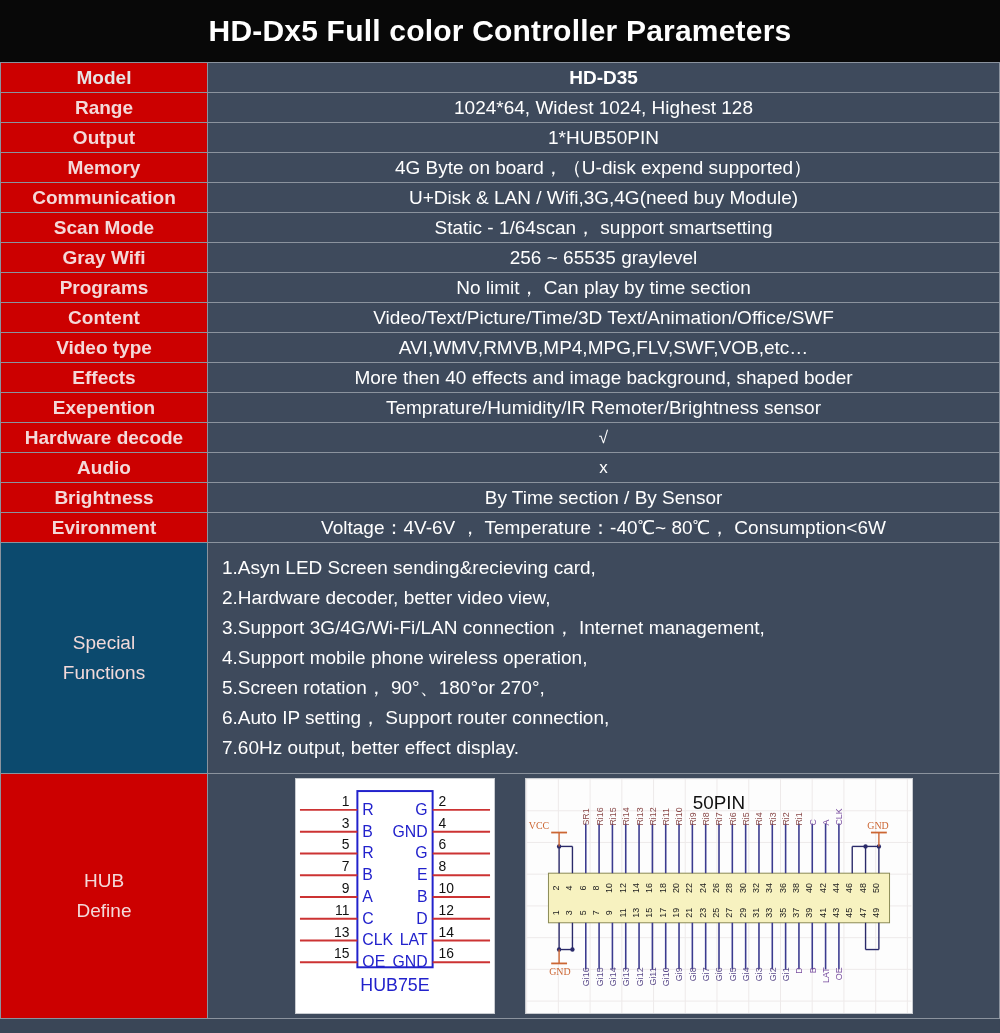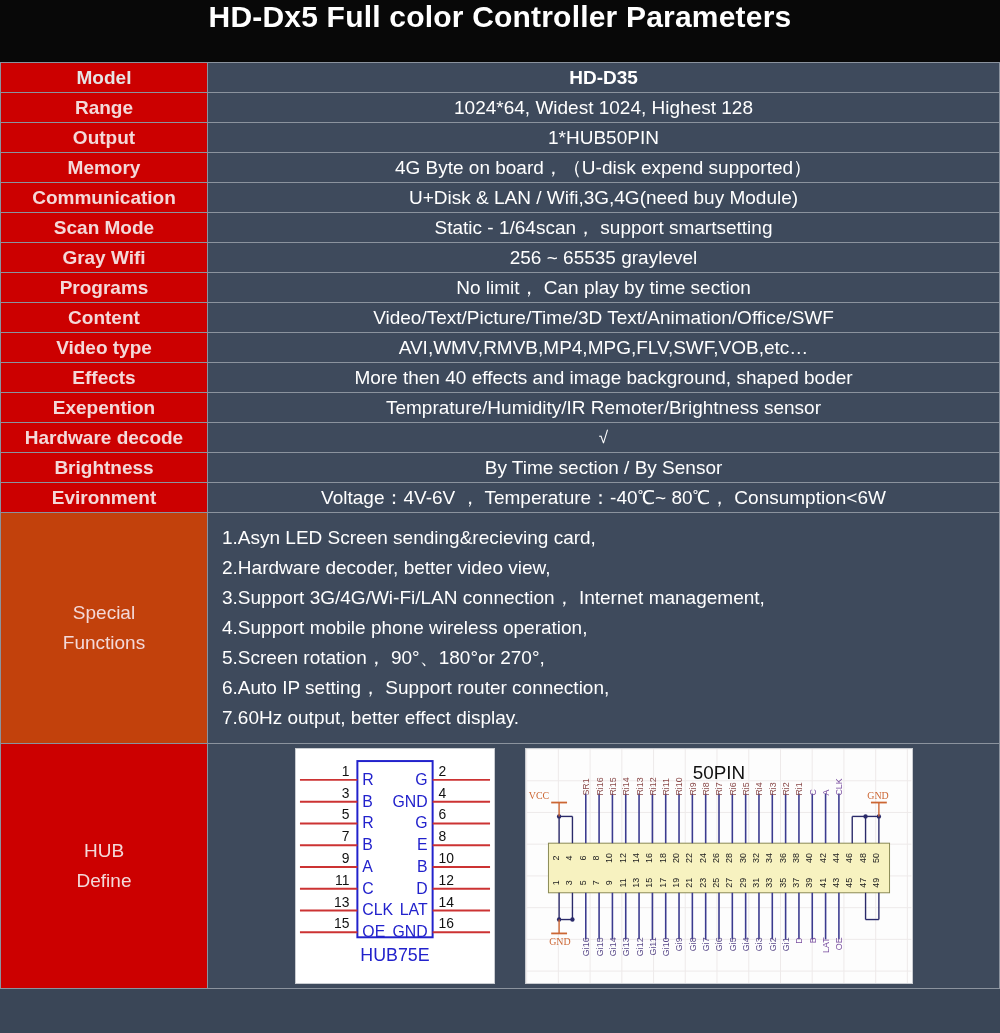--- a/index.html
+++ b/index.html
@@ -12,21 +12,21 @@
   #page {
     position: relative;
     width: 1000px; height: 1033px;
     background: #3a4657;
   }
   
   .title-bar {
     height: 62px;
     background: #080808;
     display: flex;
-    align-items: flex-start;
+    align-items: center;
     justify-content: center;
   }
   .title-text {
     color: #ffffff;
     font-size: 30px;
     font-weight: bold;
     letter-spacing: 0.2px;
     white-space: nowrap;
   }
   
@@ -60,21 +60,21 @@
     text-align: center;
     font-size: 19px;
     height: 30px;
     padding: 1px 4px;
     white-space: nowrap;
   }
   td.val.first { font-weight: bold; }
   td.check { font-size: 17px; }
   
   td.sf-lbl {
-    background: #c2410c;
+    background: #0c4a6e;
     color: #f3d9d9;
     text-align: center;
     font-size: 19px;
     line-height: 30px;
     vertical-align: middle;
   }
   td.sf-val {
     background: #3e4a5c;
     color: #ffffff;
     text-align: left;
@@ -167,20 +167,24 @@
           <td class="lbl">Effects</td>
           <td class="val">More then 40 effects and image background, shaped boder</td>
         </tr>
         <tr>
           <td class="lbl">Exepention</td>
           <td class="val">Temprature/Humidity/IR Remoter/Brightness sensor</td>
         </tr>
         <tr>
           <td class="lbl">Hardware decode</td>
           <td class="val check">√</td>
+        </tr>
+        <tr>
+          <td class="lbl">Audio</td>
+          <td class="val check">x</td>
         </tr>
         <tr>
           <td class="lbl">Brightness</td>
           <td class="val">By Time section / By Sensor</td>
         </tr>
         <tr>
           <td class="lbl">Evironment</td>
           <td class="val">Voltage：4V-6V ，  Temperature：-40℃~ 80℃，  Consumption&lt;6W</td>
         </tr>
         <tr>

